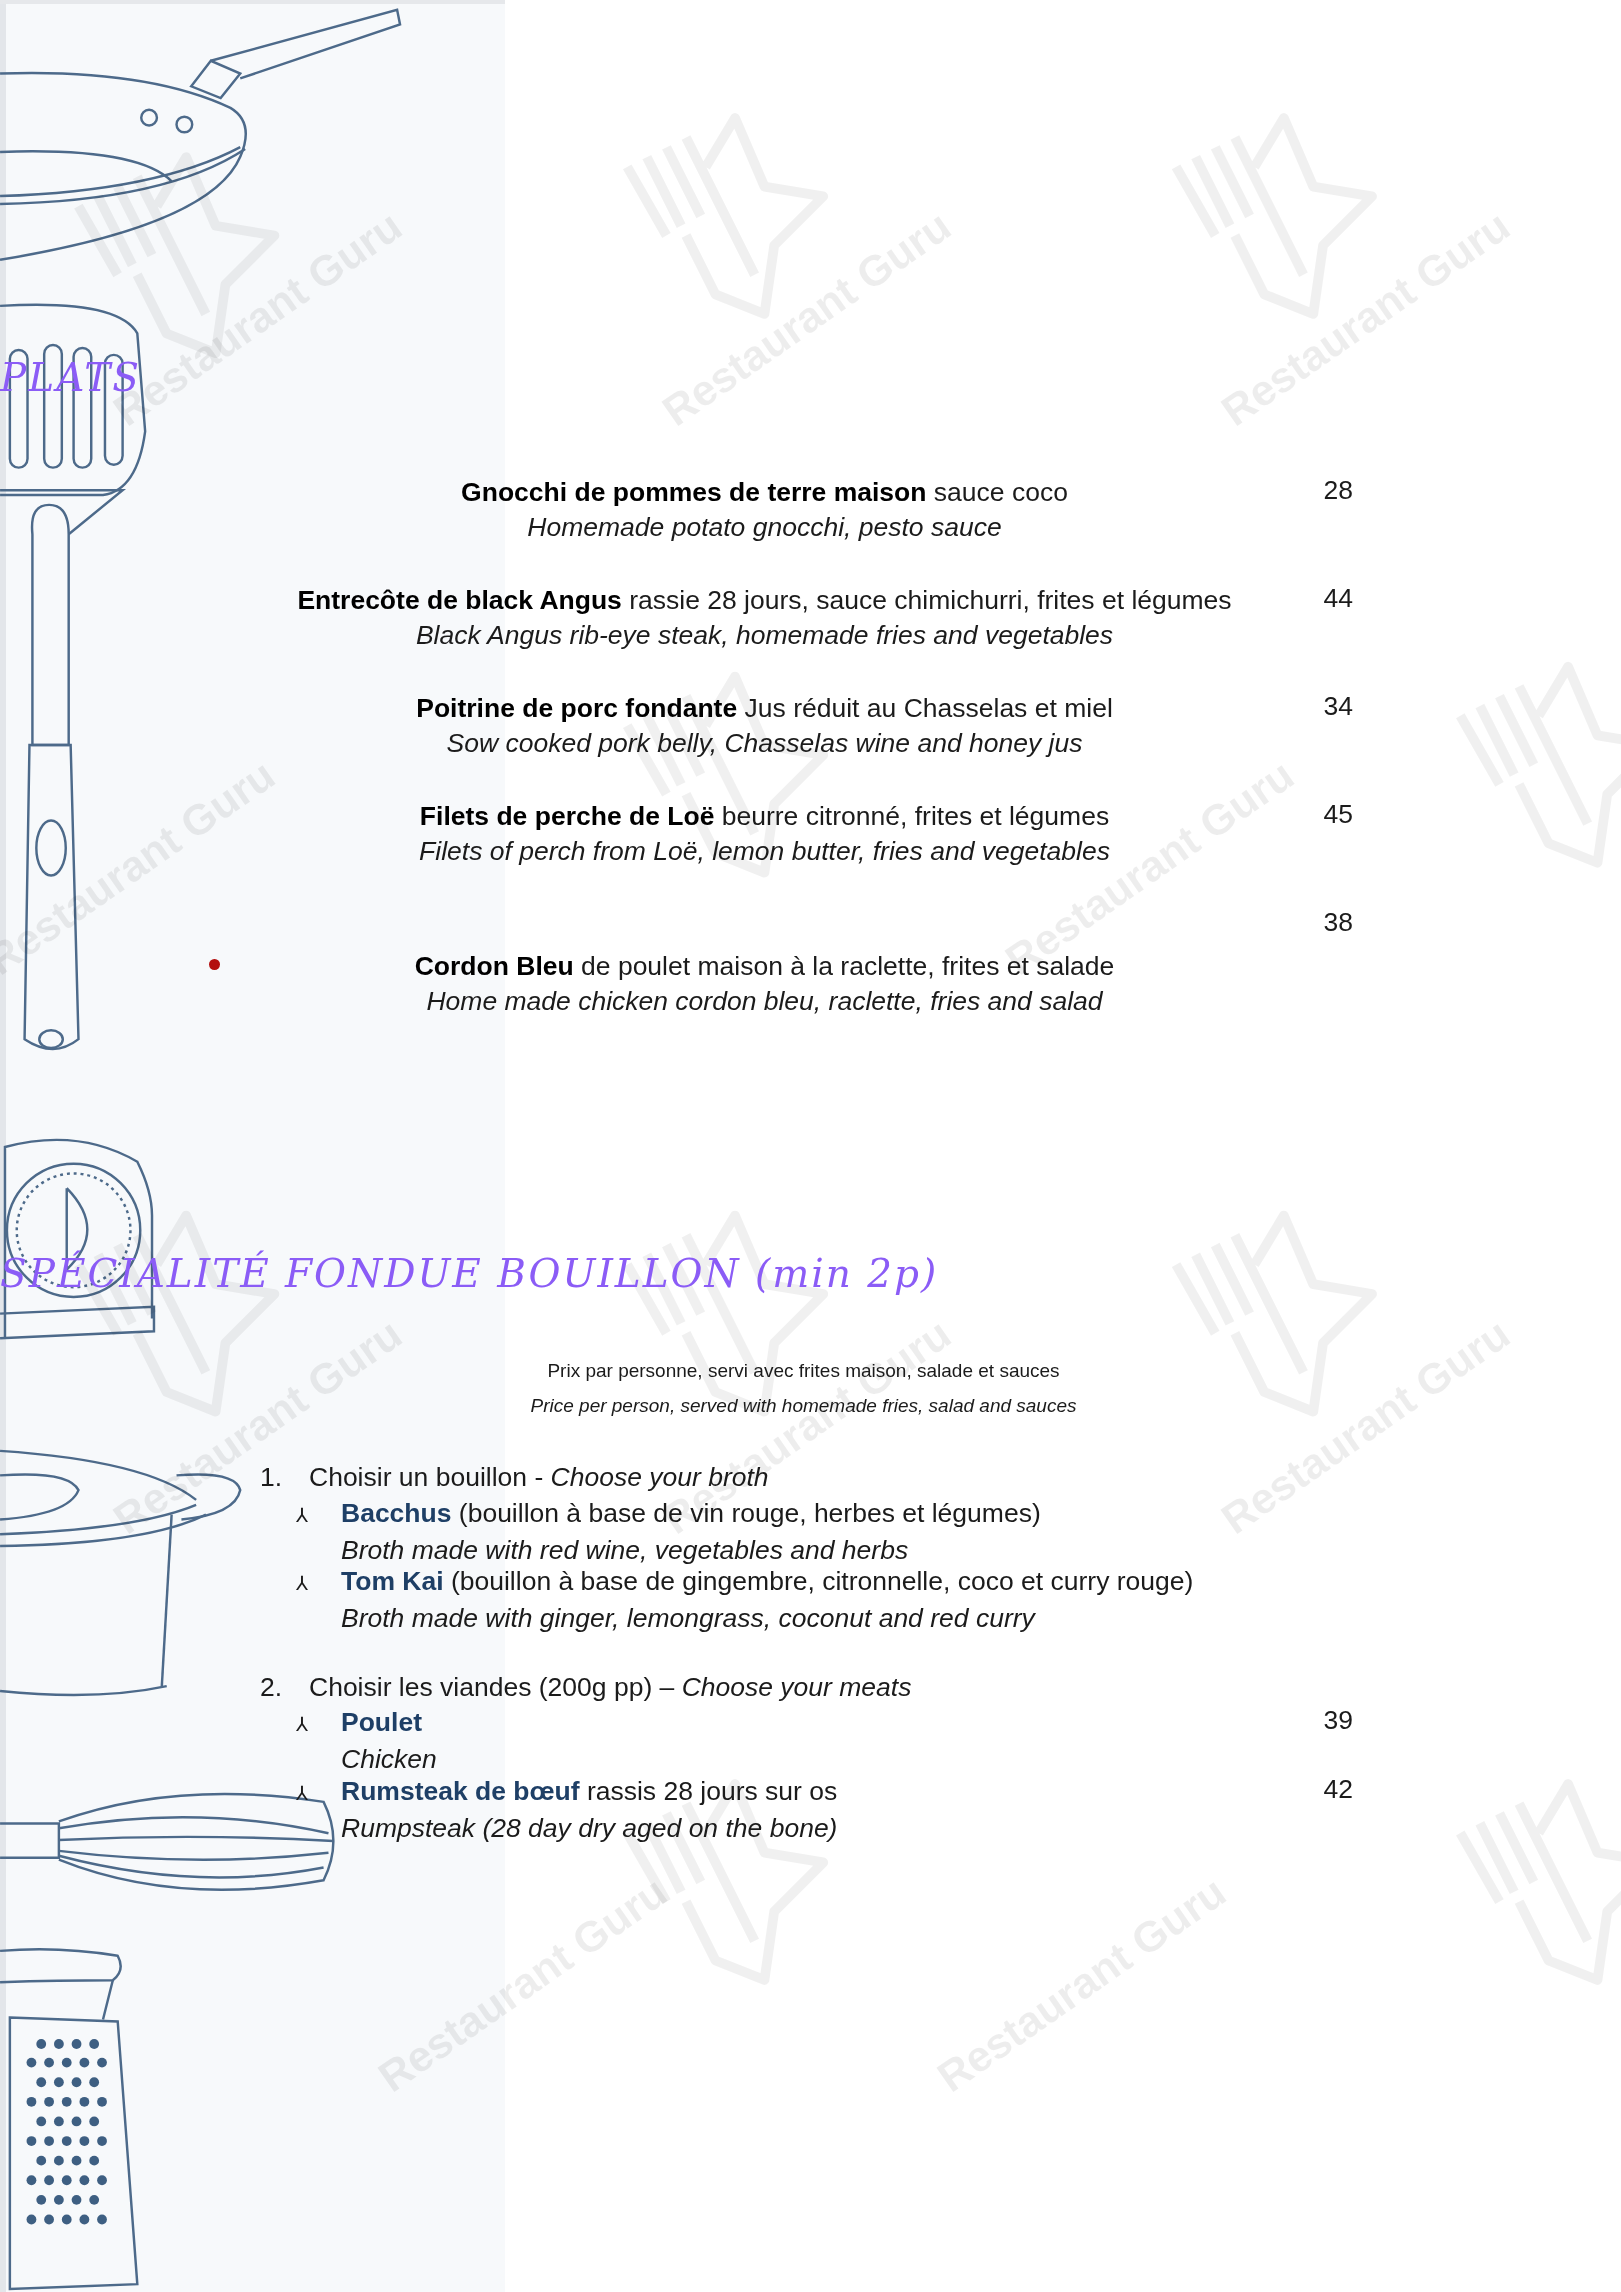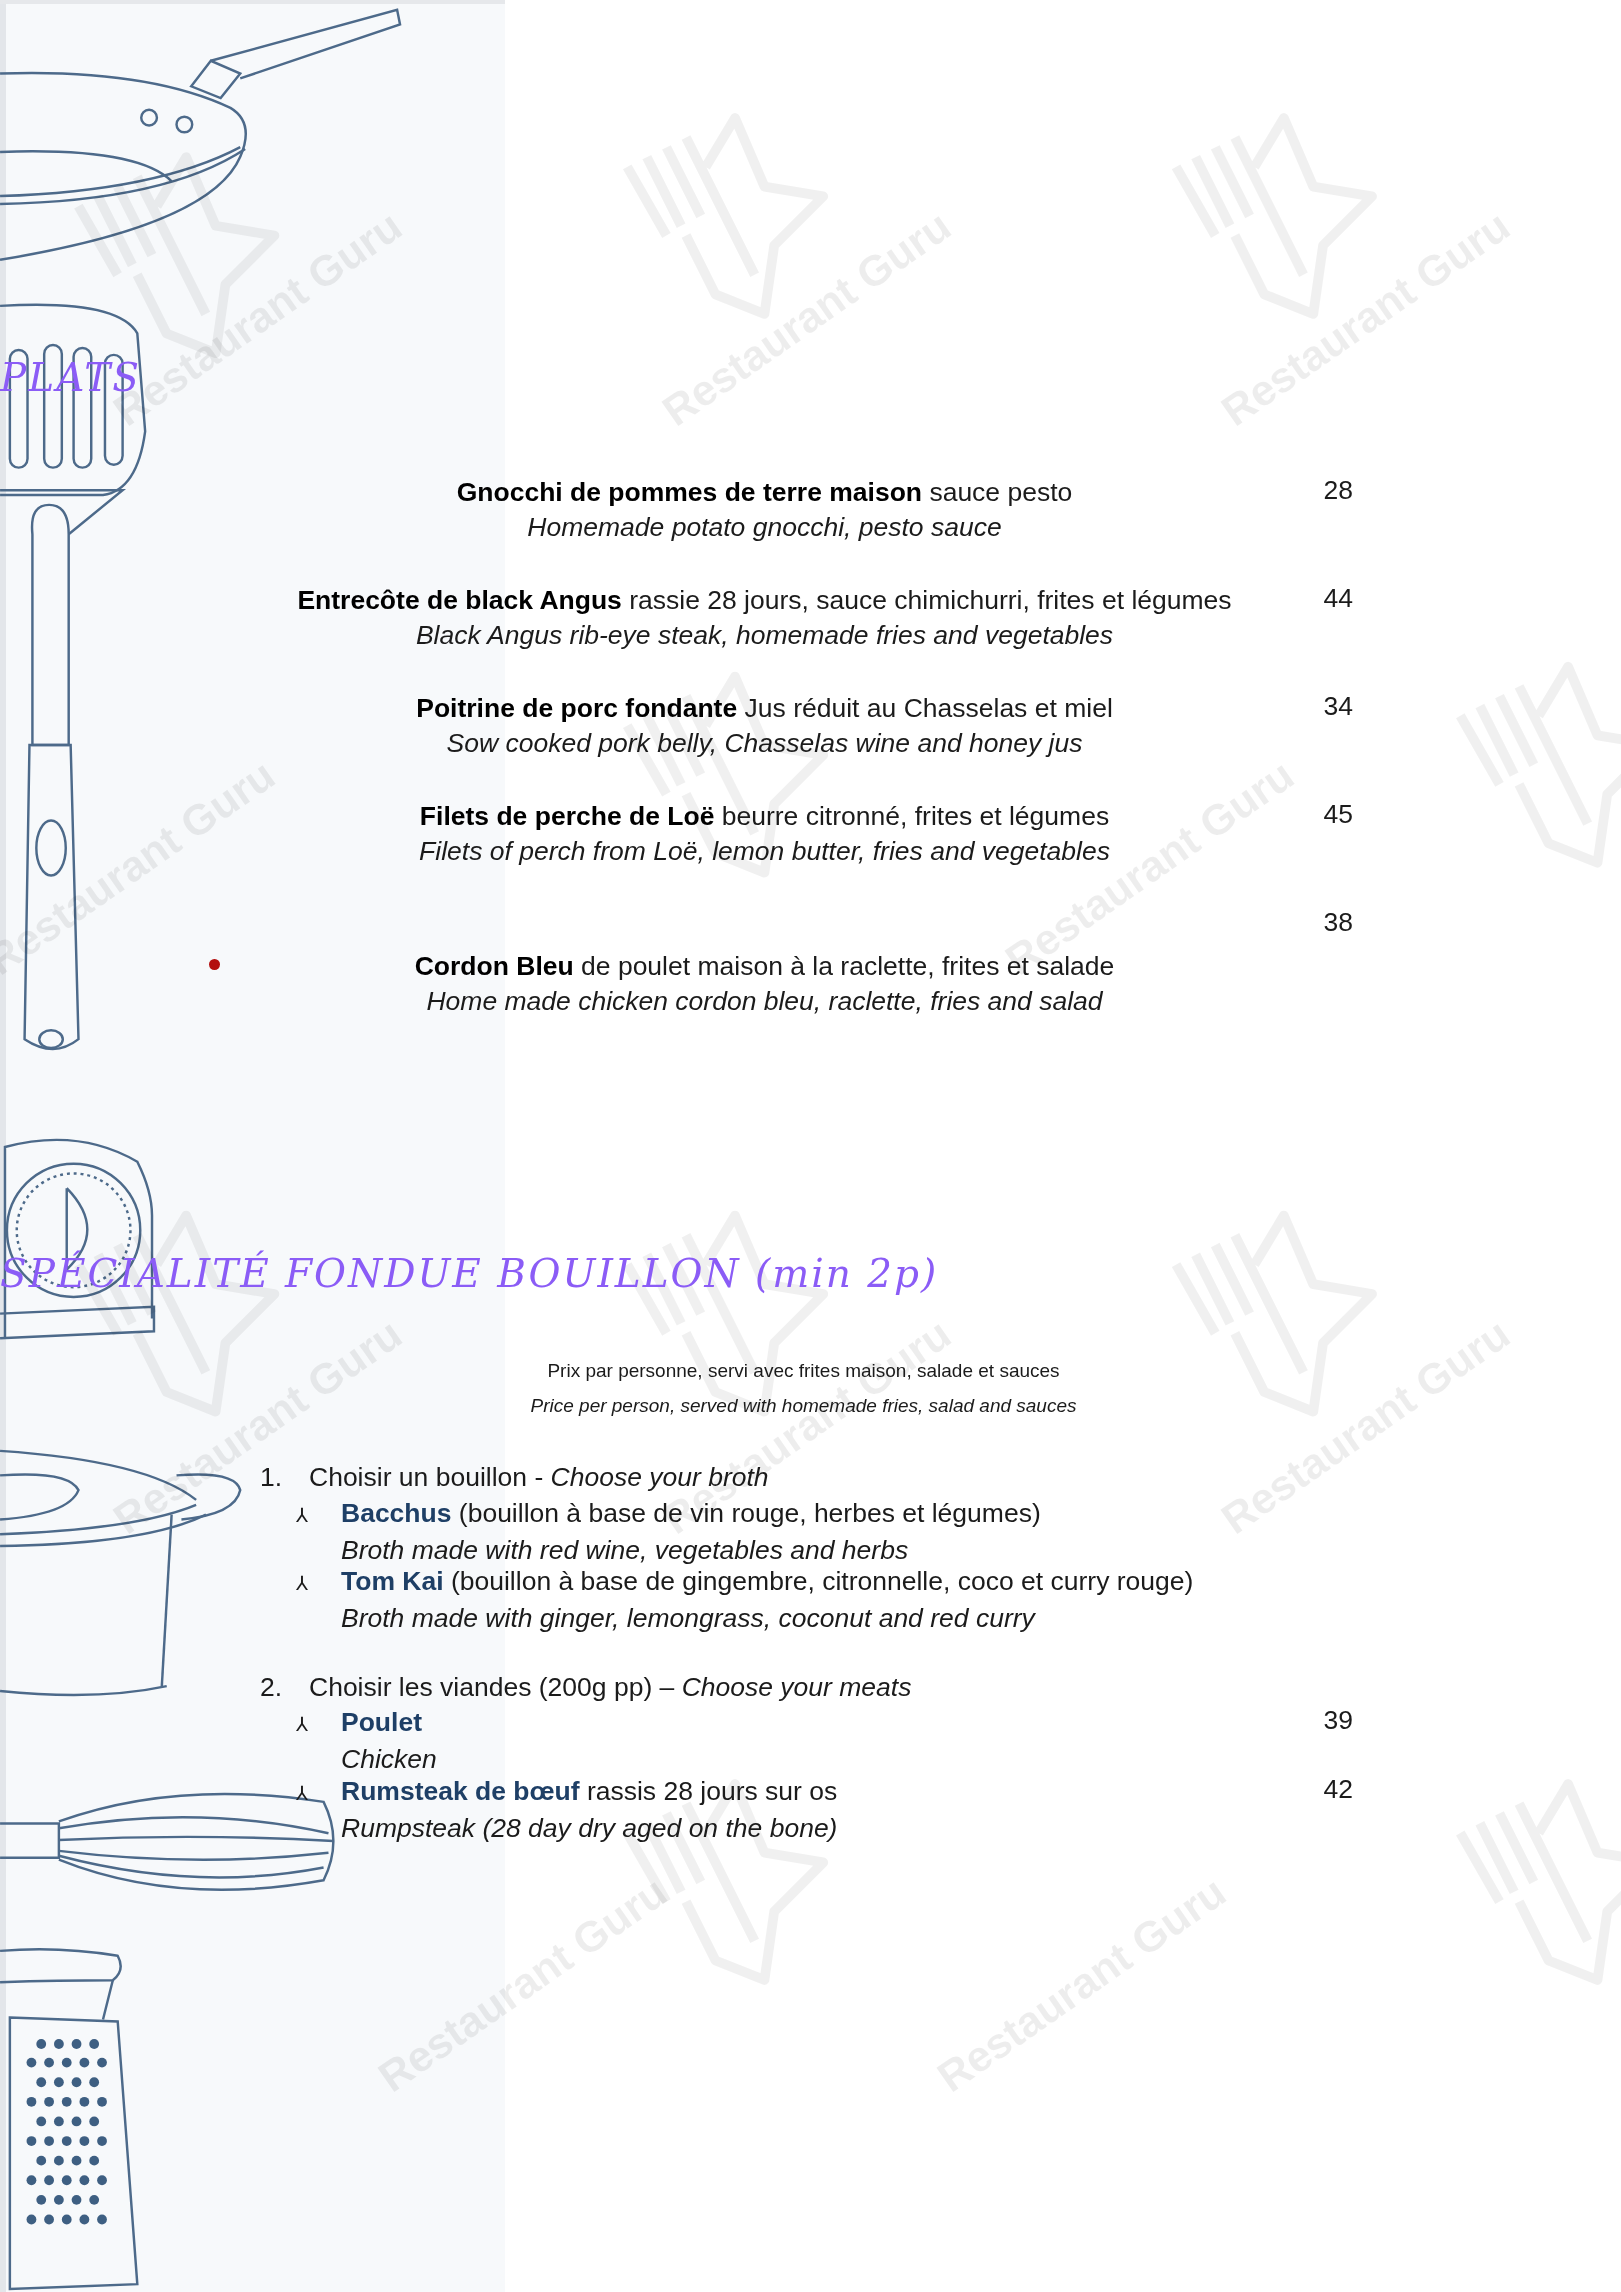--- a/index.html
+++ b/index.html
@@ -198,21 +198,21 @@
 <div class="wm-text" style="left:980px;top:843px">Restaurant Guru</div>
 <div class="wm-text" style="left:88px;top:1402px">Restaurant Guru</div>
 <div class="wm-text" style="left:637px;top:1402px">Restaurant Guru</div>
 <div class="wm-text" style="left:1196px;top:1402px">Restaurant Guru</div>
 <div class="wm-text" style="left:353px;top:1960px">Restaurant Guru</div>
 <div class="wm-text" style="left:912px;top:1960px">Restaurant Guru</div>
 
 <div class="heading h-plats">PLATS</div>
 
 <div class="dish" style="top:475px">
-  <span class="fr"><span class="name">Gnocchi de pommes de terre maison</span><span> sauce pesto</span></span>
+  <span class="fr"><span class="name">Gnocchi de pommes de terre maison</span><span> sauce coco</span></span>
   <span class="en">Homemade potato gnocchi, pesto sauce</span>
 </div>
 <div class="price" style="top:475px">28</div>
 
 <div class="dish" style="top:583px">
   <span class="fr"><span class="name">Entrecôte de black Angus</span><span> rassie 28 jours, sauce chimichurri, frites et légumes</span></span>
   <span class="en">Black Angus rib-eye steak, homemade fries and vegetables</span>
 </div>
 <div class="price" style="top:583px">44</div>
 

